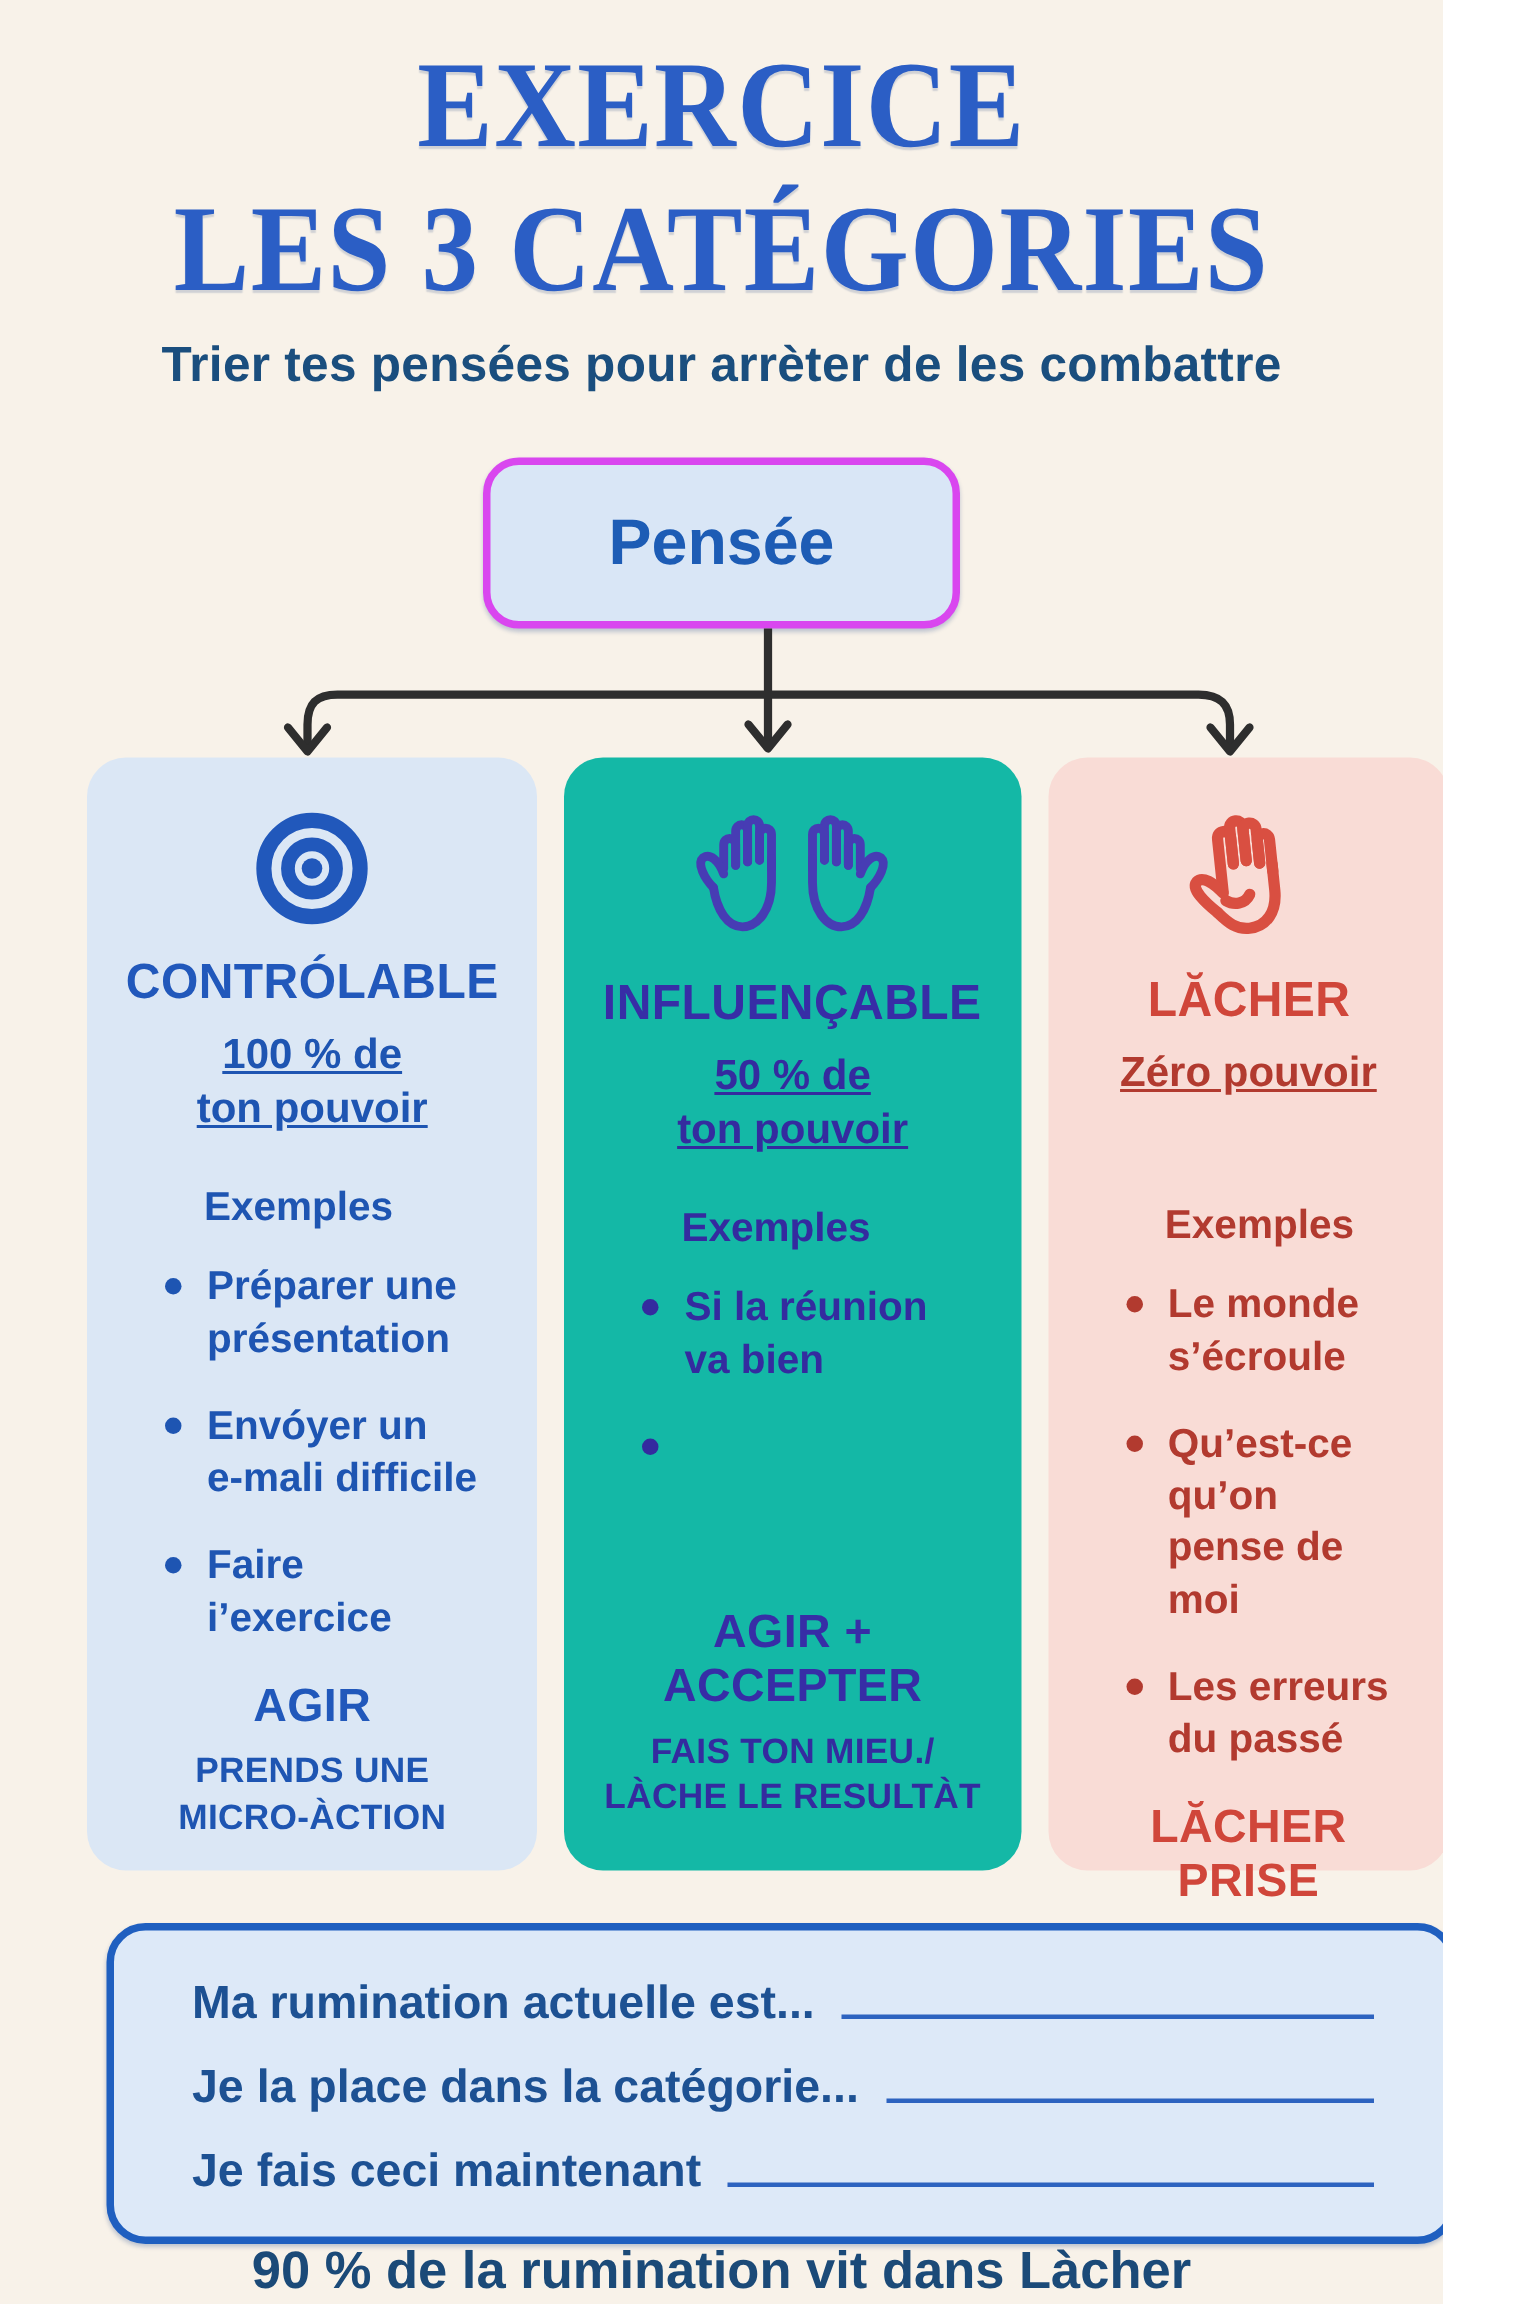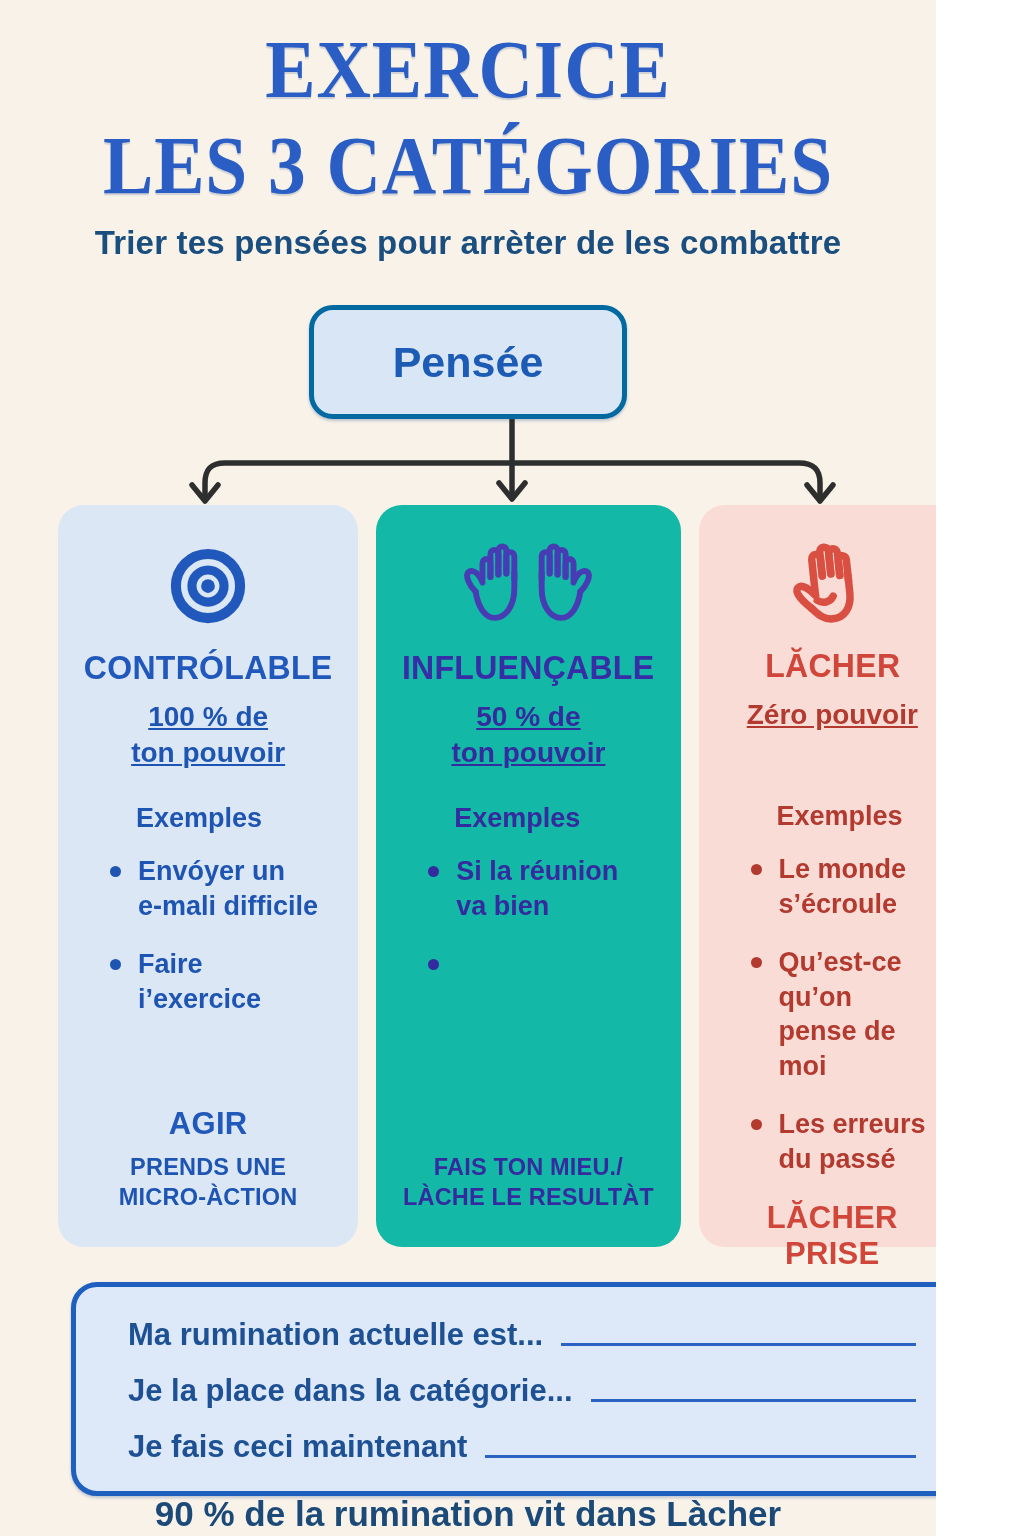--- a/index.html
+++ b/index.html
@@ -1,39 +1,40 @@
 <!DOCTYPE html>
 <html><head>
 <meta charset="utf-8">
 <style>
   html,body{margin:0;padding:0;}
   body{font-family:"Liberation Sans",sans-serif;}
   .page{
     position:relative;width:936px;height:1536px;overflow:hidden;
     background:#f8f2e9;
+    padding-left:26px;
   }
   
   .title{
     position:absolute;top:22px;left:0;width:100%;
     text-align:center;color:#2b5ec5;
     font-family:"Liberation Serif",serif;font-weight:700;
     font-size:82px;line-height:1.17;letter-spacing:1px;
     transform:scaleX(.92);
     text-shadow:0 2px 1px rgba(30,60,120,.18);
   }
   .subtitle{
     position:absolute;top:224px;left:0;width:100%;
     text-align:center;color:#1a4e7e;
     font-size:33px;font-weight:600;letter-spacing:.2px;
   }
   
   .pensee{
     position:absolute;top:305px;left:50%;transform:translateX(-50%);
     width:308px;height:104px;
-    background:#d9e6f6;border:5px solid #0369a1;border-radius:24px;
+    background:#d9e6f6;border:5px solid #d946ef;border-radius:24px;
     display:flex;align-items:center;justify-content:center;
     box-shadow:0 2px 3px rgba(20,60,130,.25);
   }
   .pensee span{color:#1d5cb5;font-size:43px;font-weight:700;}
   
   .arrows{position:absolute;top:419px;left:0;}
   
   .columns{
     position:absolute;top:505px;left:58px;width:908px;height:742px;
     display:flex;gap:18px;
@@ -129,20 +130,25 @@
           <circle cx="48" cy="48" r="17.5" fill="none" stroke="currentColor" stroke-width="10"></circle>
           <circle cx="48" cy="48" r="7.5" fill="currentColor"></circle>
         </svg>
       </div>
       <div class="col-title">CONTRÓLABLE</div>
       <div class="power">100 % de
 ton pouvoir</div>
       <div class="examples">
         <div class="examples-label">Exemples</div>
         <ul class="example-list">
+          <li>
+              <span class="bullet"></span>
+              <span class="example-text">Préparer une
+présentation</span>
+            </li>
           <li>
               <span class="bullet"></span>
               <span class="example-text">Envóyer un
 e-mali difficile</span>
             </li>
           <li>
               <span class="bullet"></span>
               <span class="example-text">Faire
 i’exercice</span>
             </li>
@@ -188,20 +194,21 @@
               <span class="bullet"></span>
               <span class="example-text">Si la réunion
 va bien</span>
             </li>
           <li>
               <span class="bullet"></span>
             </li>
         </ul>
       </div>
       <div class="action">
+        <div class="action-title">AGIR + ACCEPTER</div>
         <div class="action-sub">FAIS TON MIEU./
 LÀCHE LE RESULTÀT</div>
       </div>
     </div>
 
     <div class="col col--red">
       <div class="icon-box">
         <svg width="100" height="100" viewBox="0 0 80 80">
           <g fill="none" stroke="currentColor" stroke-width="6" stroke-linecap="round" stroke-linejoin="round" transform="rotate(-6 40 40)">
             <path d="M26 46 V18 C26 13 33 13 33 18 V32"></path>

